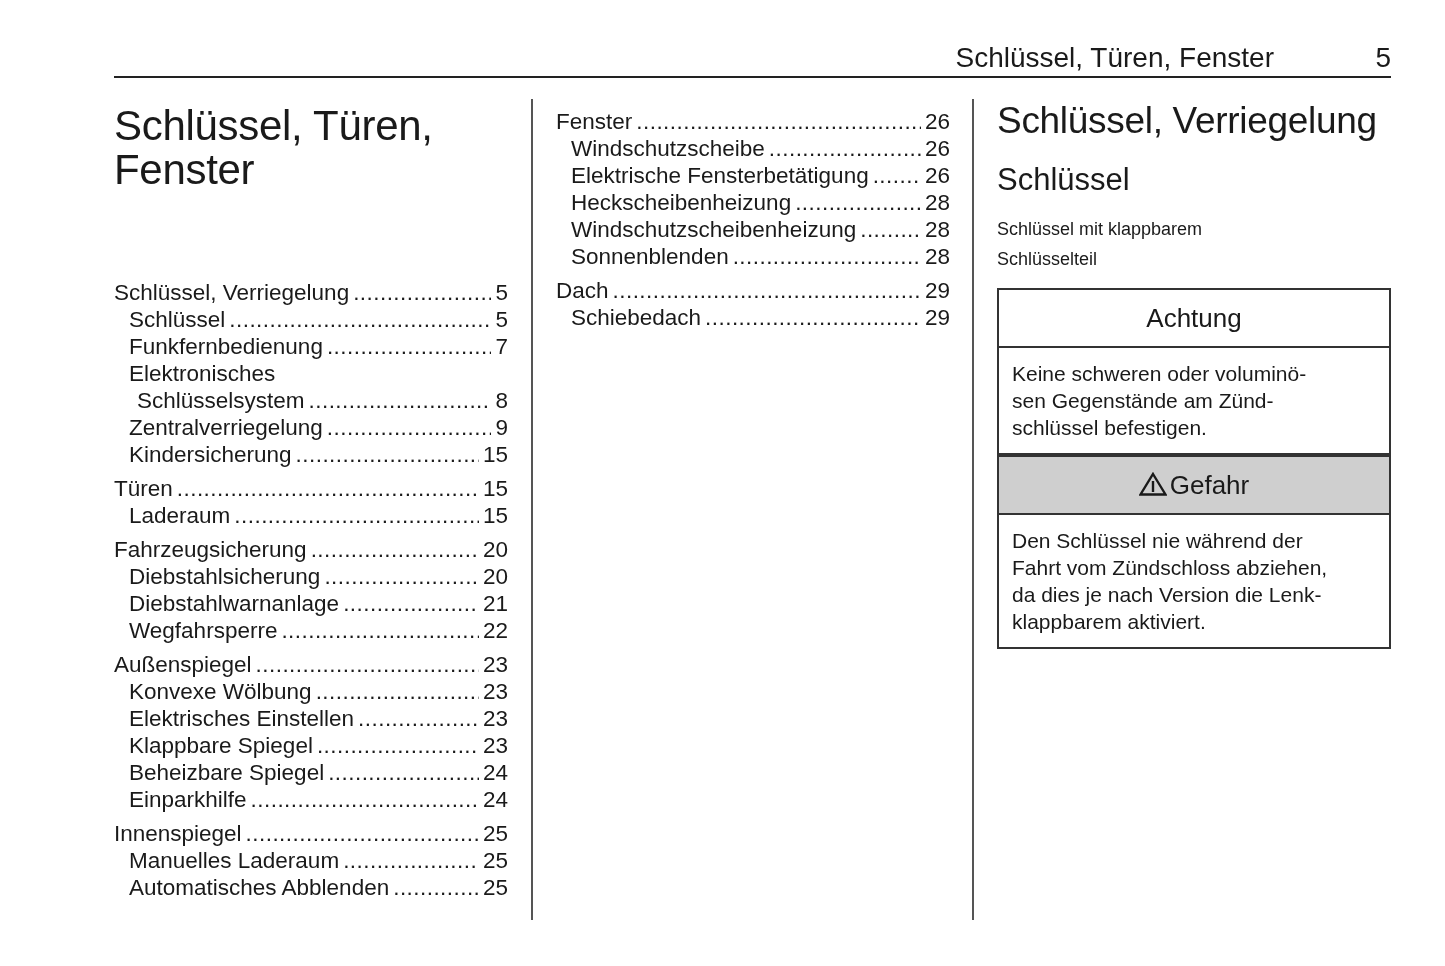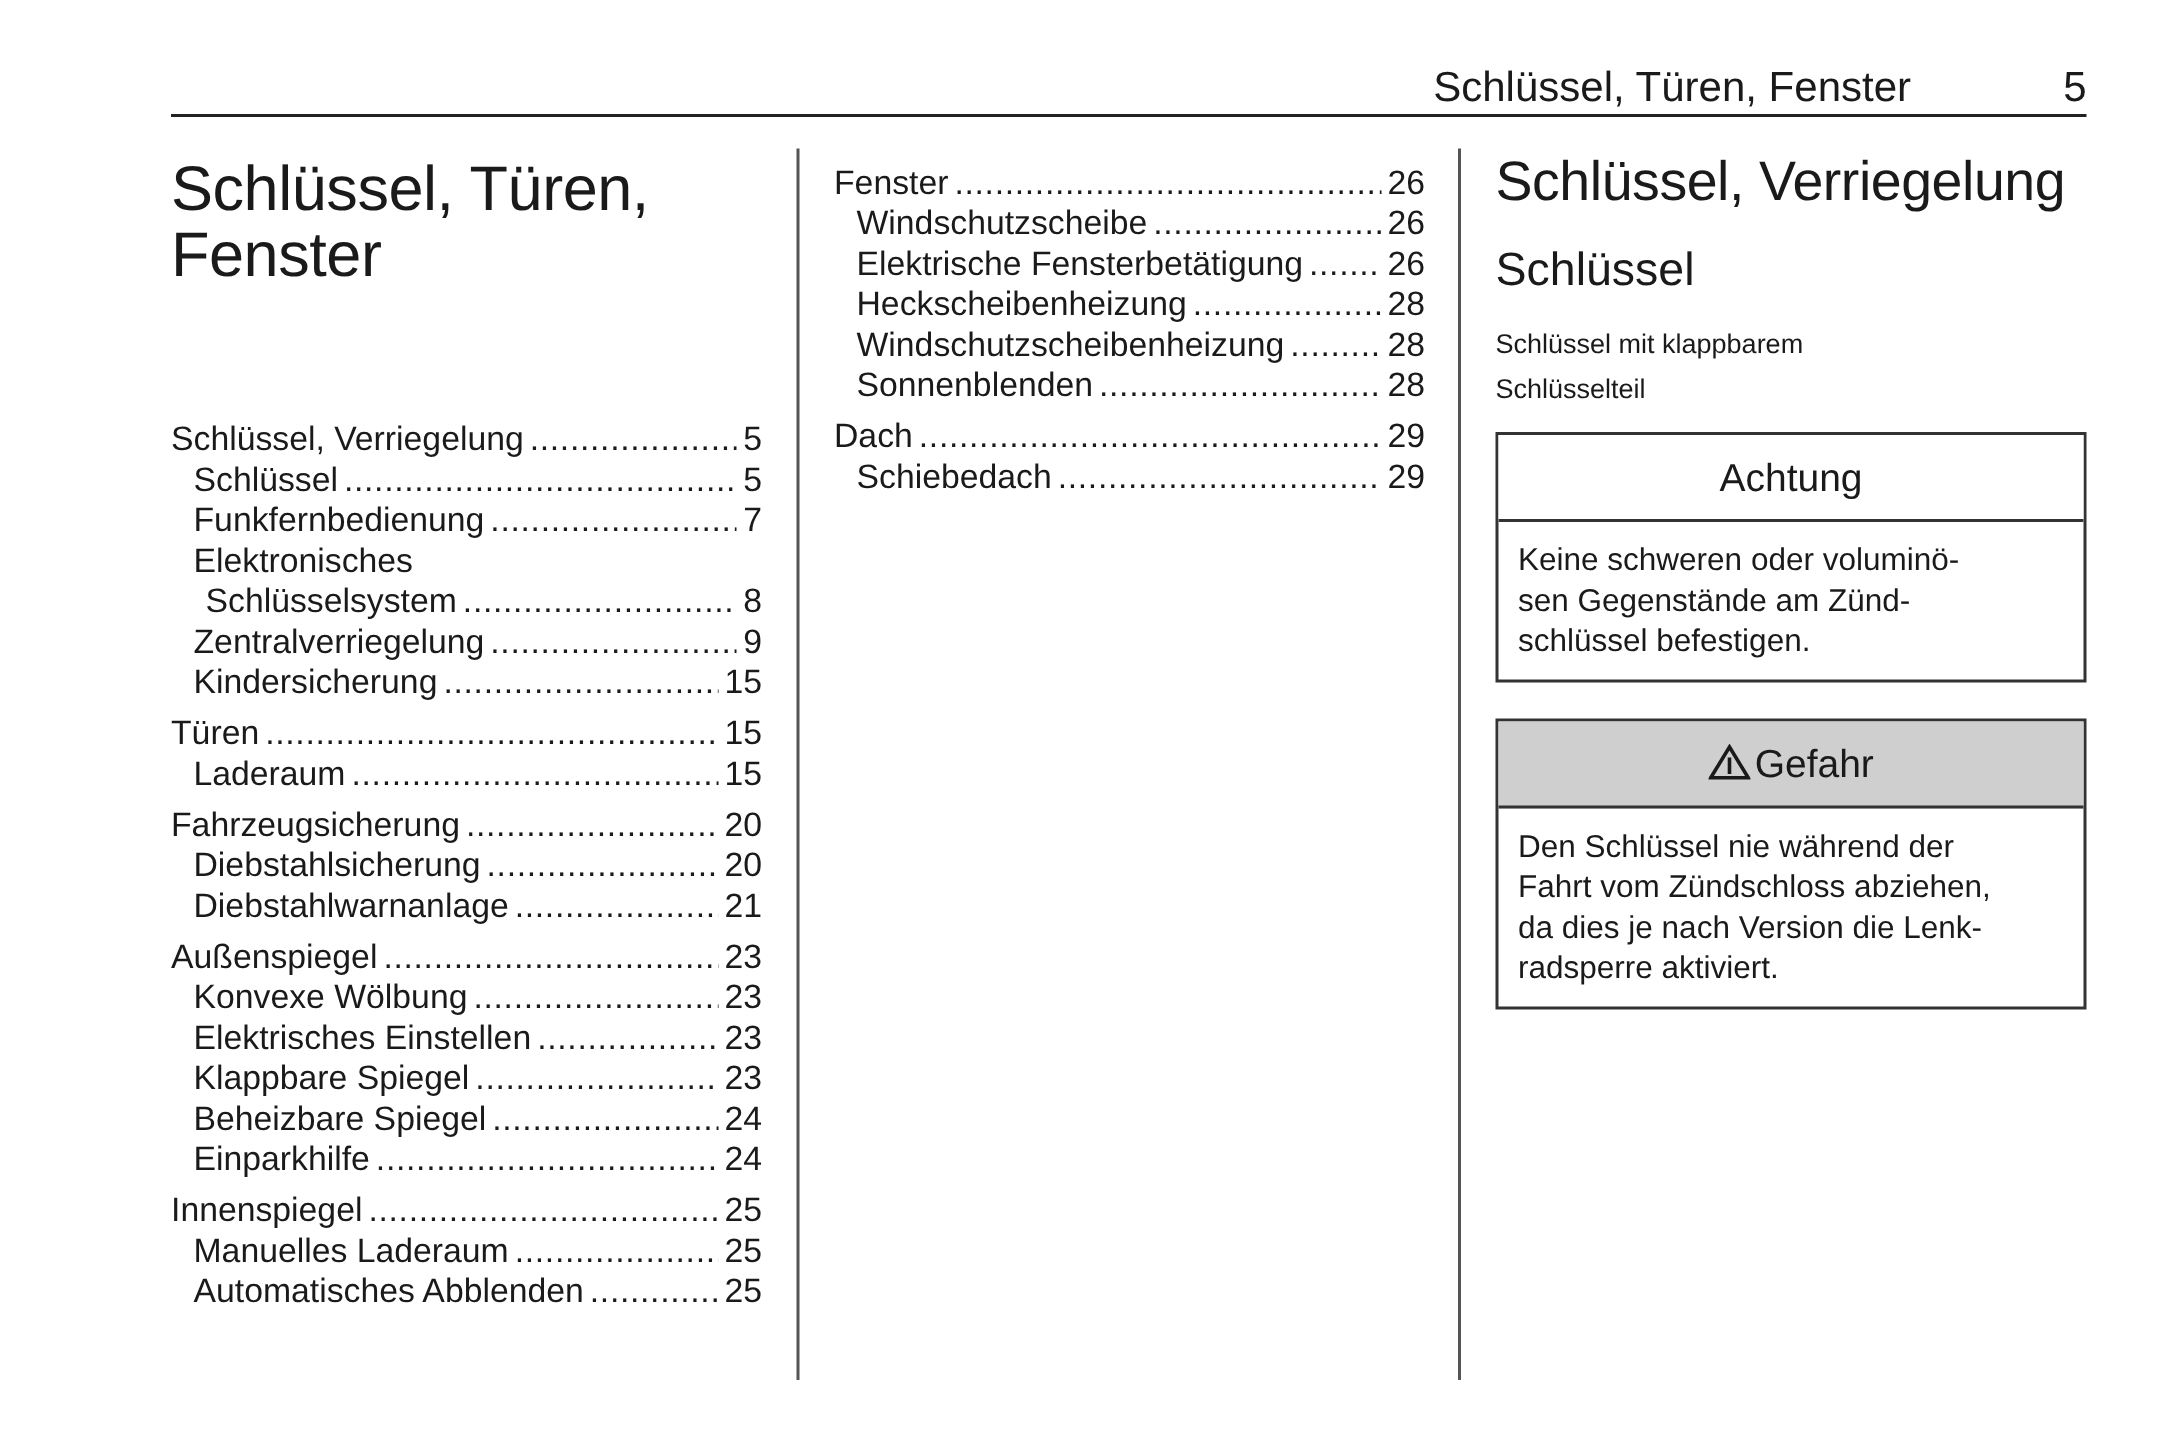--- a/index.html
+++ b/index.html
@@ -106,21 +106,21 @@
     .subsub-title {
       font-size: 18px;
       line-height: 30px;
       margin: 16px 0 0 0;
       font-weight: normal;
     }
     .notice {
       border: 2px solid #333;
       margin-top: 14px;
     }
-    .notice + .notice { margin-top: 24px; }
+    .notice + .notice { margin-top: 0; }
     .notice-head {
       height: 56px;
       line-height: 56px;
       text-align: center;
       font-size: 26px;
       border-bottom: 2px solid #333;
       background: #ffffff;
     }
     .notice.danger .notice-head {
       background: #cfcfcf;
@@ -209,20 +209,25 @@
         </div>
         <div class="toc-row sub">
           <span class="label">Diebstahlsicherung</span>
           <span class="dots"></span>
           <span class="page">20</span>
         </div>
         <div class="toc-row sub">
           <span class="label">Diebstahlwarnanlage</span>
           <span class="dots"></span>
           <span class="page">21</span>
+        </div>
+        <div class="toc-row sub">
+          <span class="label">Wegfahrsperre</span>
+          <span class="dots"></span>
+          <span class="page">22</span>
         </div>
       </div>
       <div class="toc-group">
         <div class="toc-row">
           <span class="label">Außenspiegel</span>
           <span class="dots"></span>
           <span class="page">23</span>
         </div>
         <div class="toc-row sub">
           <span class="label">Konvexe Wölbung</span>
@@ -342,16 +347,16 @@
         <svg width="28" height="24" viewBox="0 0 28 24">
           <path d="M14 2 L26.5 22.5 L1.5 22.5 Z" fill="none" stroke="#1a1a1a" stroke-width="2.4" stroke-linejoin="miter"></path>
           <line x1="14" y1="9" x2="14" y2="20" stroke="#1a1a1a" stroke-width="2.4"></line>
         </svg>
       </span><span>Gefahr</span>
     </div>
     <div class="notice-body">
       <span class="line">Den Schlüssel nie während der</span>
       <span class="line">Fahrt vom Zündschloss abziehen,</span>
       <span class="line">da dies je nach Version die Lenk-</span>
-      <span class="line">radsperre aktiviert.</span>
+      <span class="line">klappbarem aktiviert.</span>
     </div>
   </div>
 </div>
 
 </body></html>

